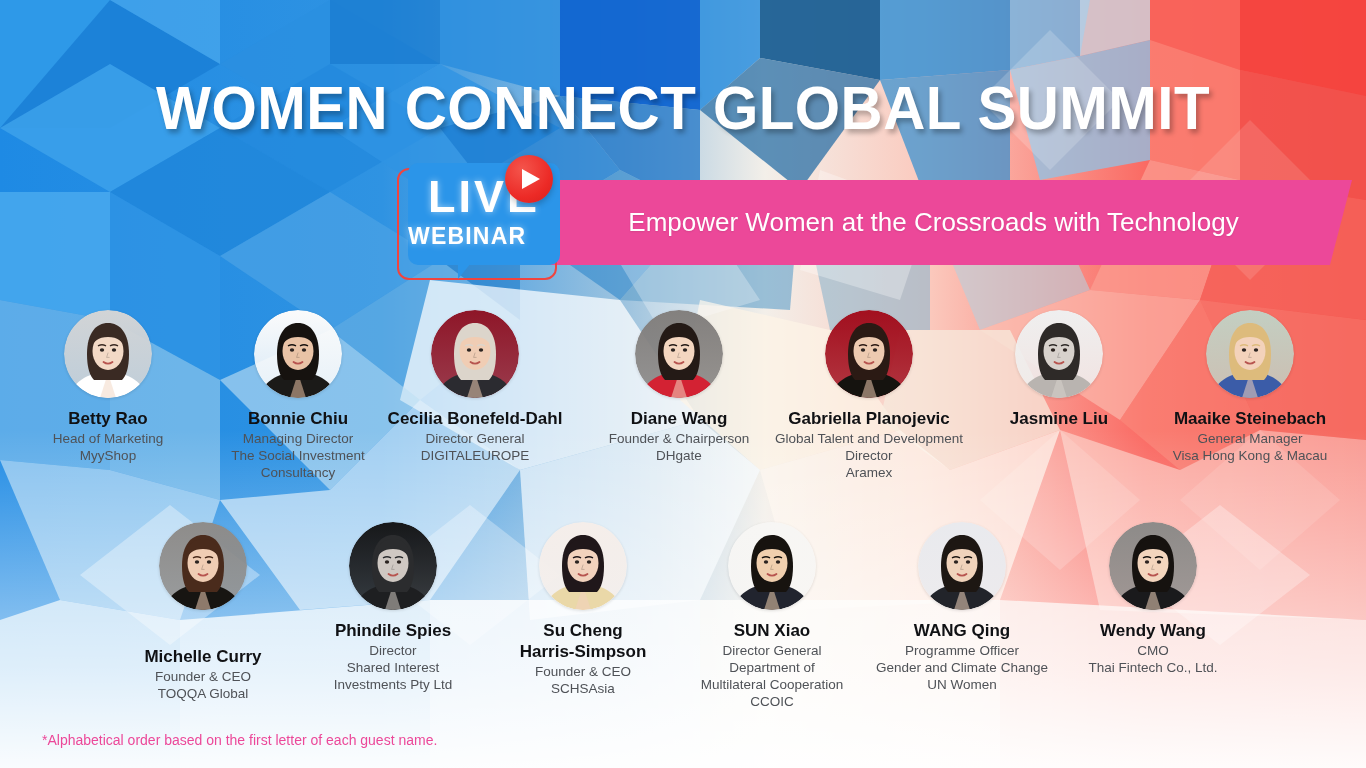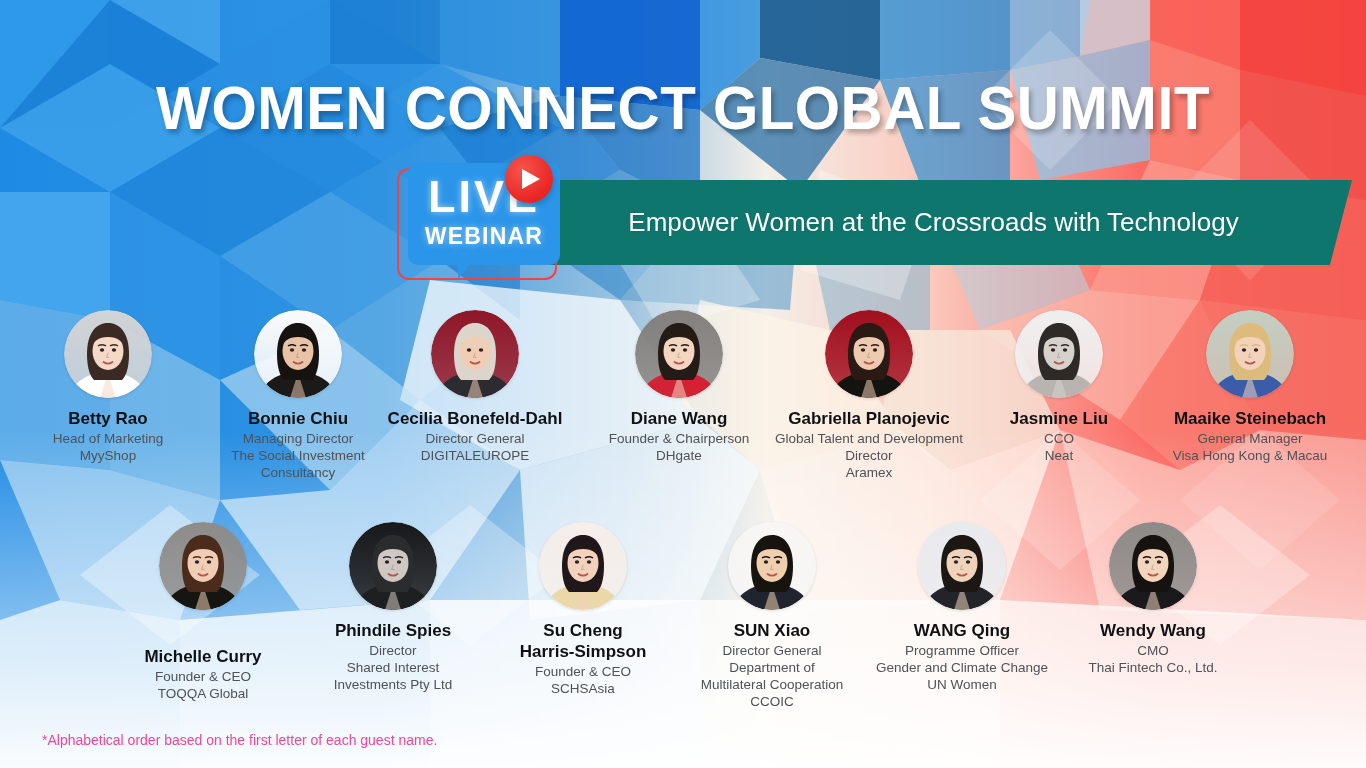--- a/index.html
+++ b/index.html
@@ -54,21 +54,21 @@
     top: 163px;
     width: 580px;
     height: 118px;
   }
   #banner {
     position: absolute;
     left: 139px;
     top: 17px;
     width: 817px;
     height: 85px;
-    background: #0f766e;
+    background: #ec4899;
     clip-path: polygon(0 0, 100% 0, 97.3% 100%, 0 100%);
     display: flex;
     align-items: center;
     justify-content: center;
   }
   #banner-text {
     color: #ffffff;
     font-size: 26px;
     line-height: 33px;
     text-align: center;
@@ -115,21 +115,21 @@
     line-height: 52px;
     font-weight: bold;
     letter-spacing: 3px;
     text-shadow: 0 0 7px rgba(255,255,255,0.55);
   }
   #bubble-webinar {
     position: absolute;
     left: 12px;
     top: 59px;
     width: 152px;
-    text-align: center;
+    text-align: left;
     color: #ffffff;
     font-size: 23px;
     line-height: 28px;
     font-weight: bold;
     letter-spacing: 1.2px;
     text-shadow: 0 0 7px rgba(255,255,255,0.5);
   }
   #play-badge {
     position: absolute;
     left: 109px;
@@ -572,22 +572,20 @@
       <path d="M34.5 35.6 Q38 34.1 41.5 35.6" stroke="#2e2a28" stroke-width="1.5" fill="none" stroke-linecap="round"></path>
       <path d="M46.5 35.6 Q50 34.1 53.5 35.6" stroke="#2e2a28" stroke-width="1.5" fill="none" stroke-linecap="round"></path>
 
       <path d="M44 43 L42.6 47.4 L45.2 47.4" stroke="rgba(0,0,0,0.18)" stroke-width="1" fill="none" stroke-linecap="round"></path>
 
       <path d="M39.5 52 Q44 55.4 48.5 52" stroke="#b7544f" stroke-width="1.8" fill="none" stroke-linecap="round"></path>
     </g>
   </svg>
         </div>
         <div class="sp-name" style="white-space: pre-line;">Jasmine Liu</div>
-        <div class="sp-title">CCO
-Neat</div>
       </div>
       <div class="speaker" style="left: 1135px; top: 310px;">
         <div class="avatar">
   <svg width="88" height="88" viewBox="0 0 88 88" xmlns="http://www.w3.org/2000/svg">
     <defs>
       <clipPath id="c6">
                 <circle cx="44" cy="44" r="44"></circle>
               </clipPath>
       <linearGradient id="bgg6" x1="0" y1="0" x2="0" y2="1">
         <stop offset="0%" stop-color="#c3cfc2"></stop>

